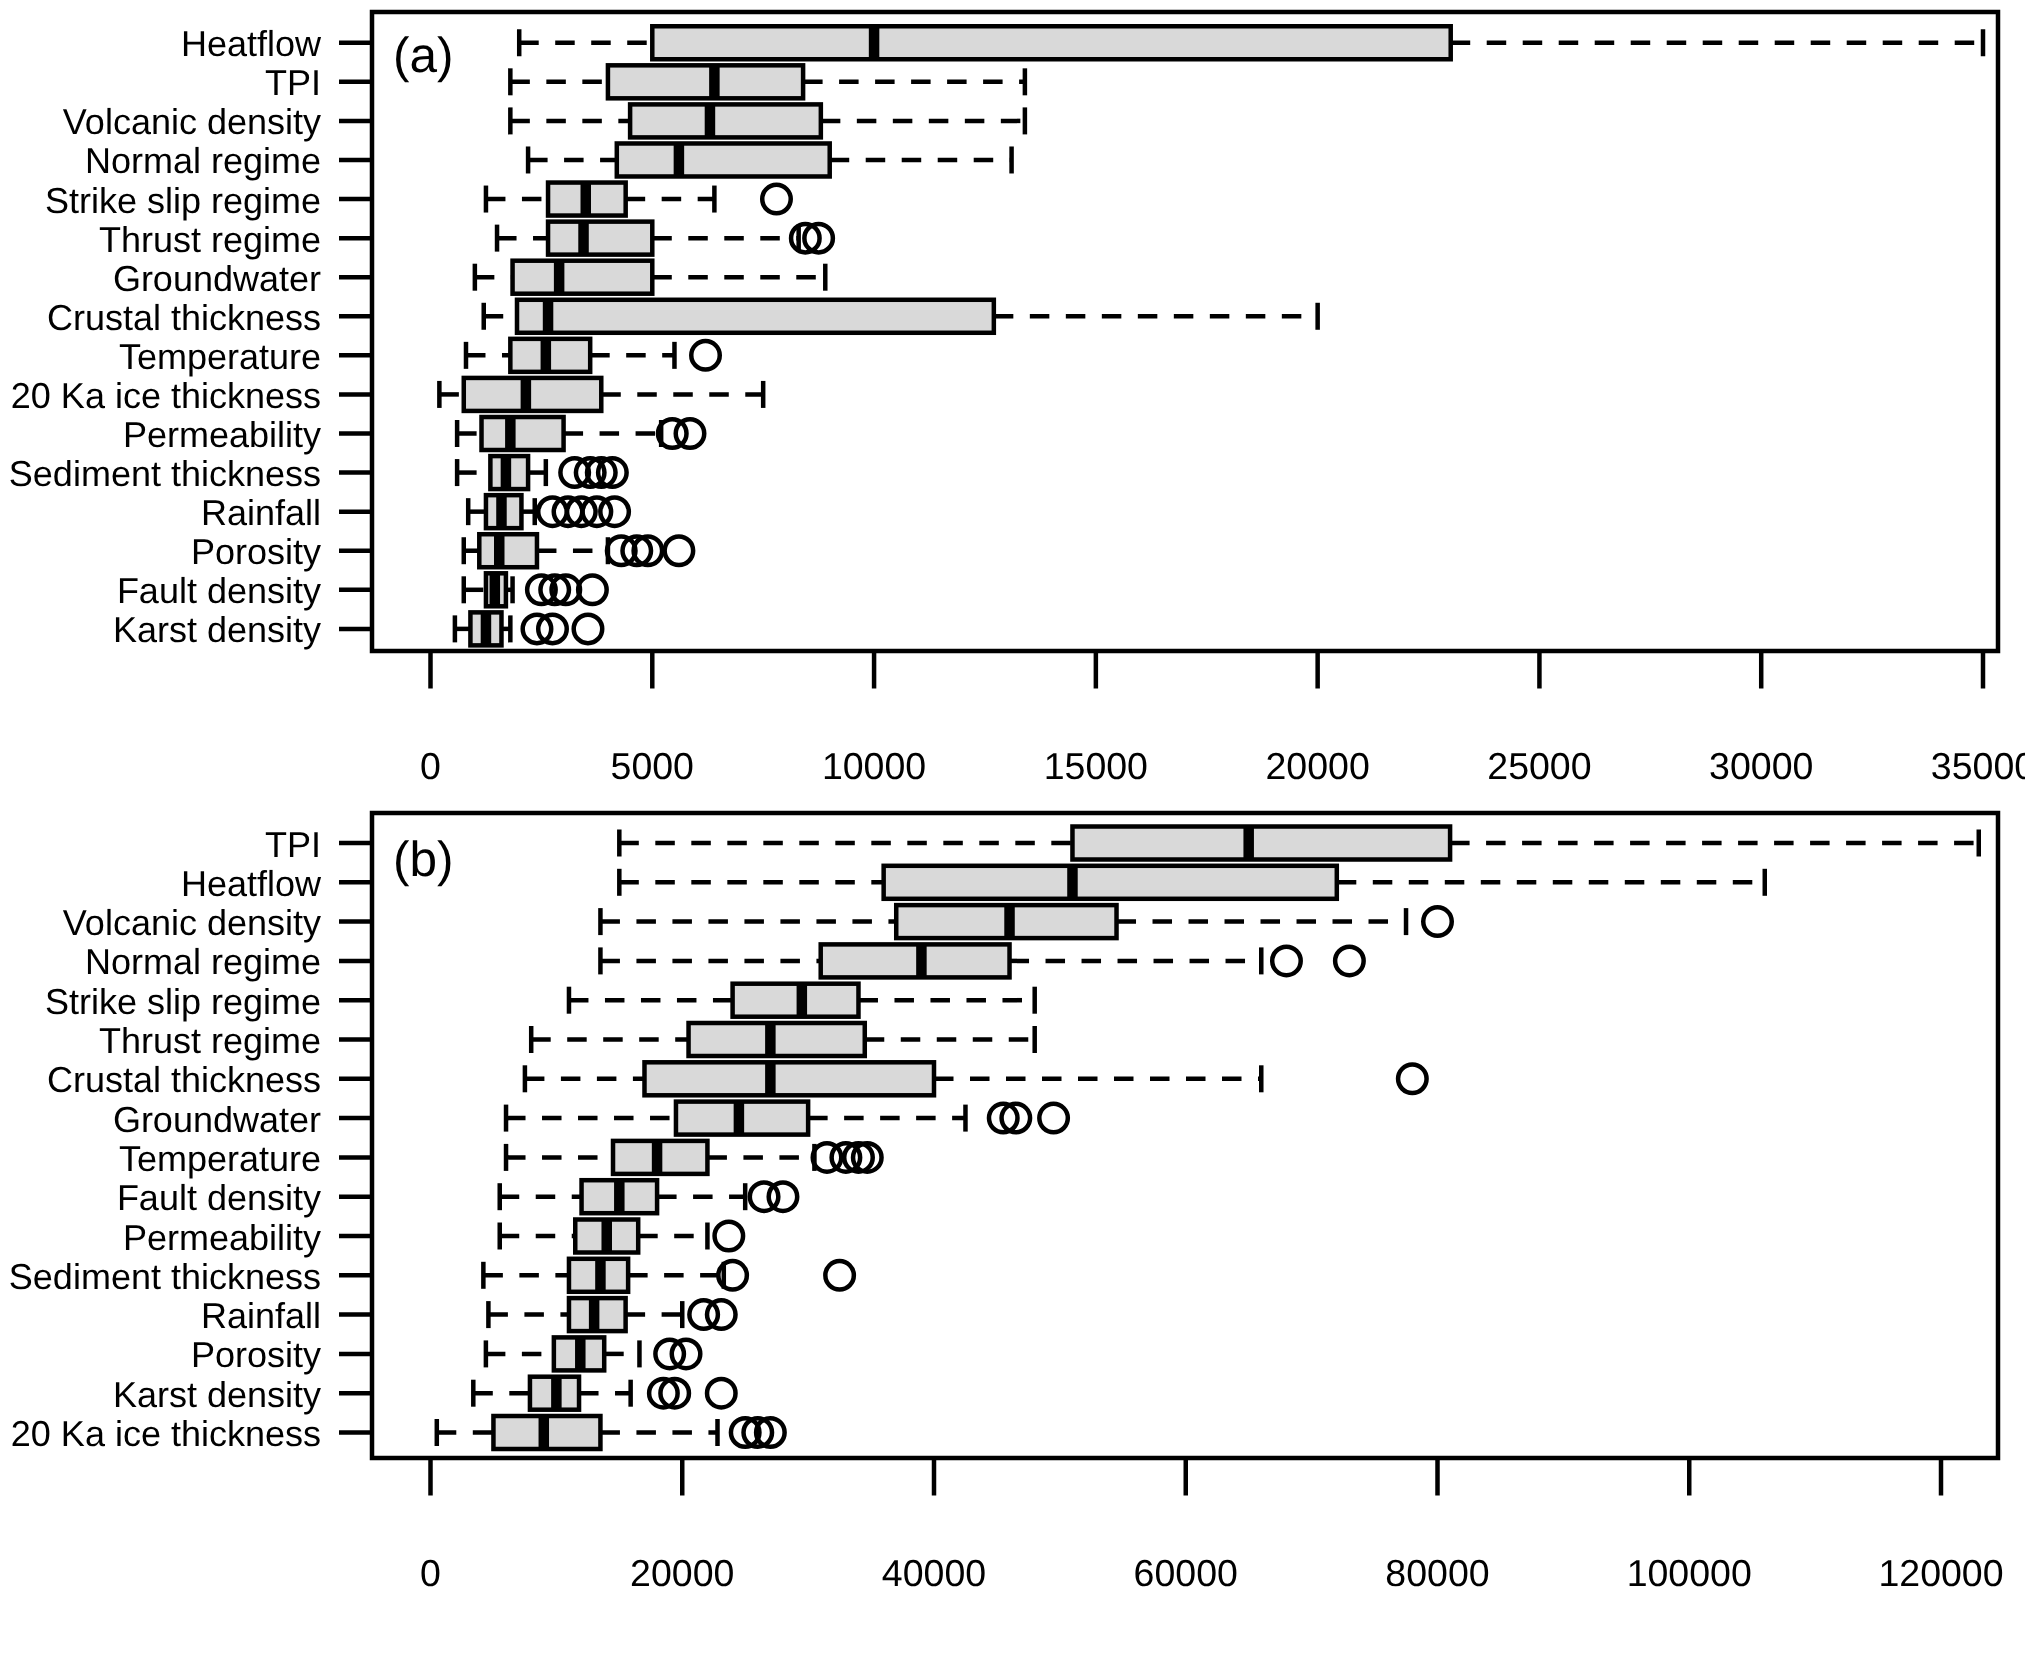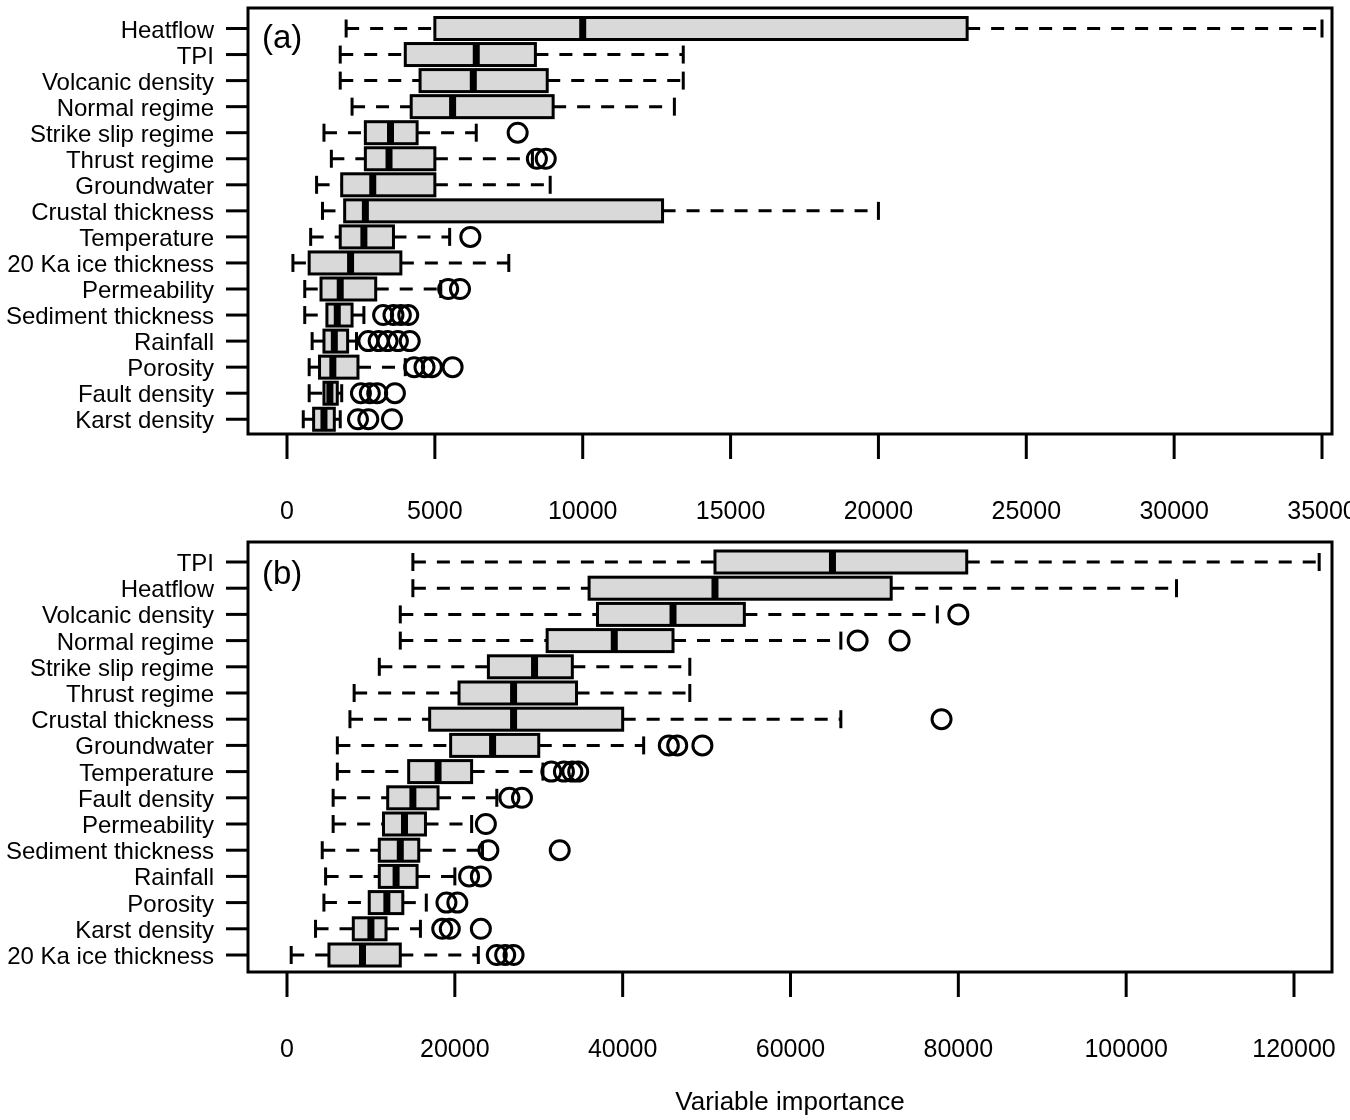--- a/index.html
+++ b/index.html
@@ -419,14 +419,13 @@
           <line x1="291.1958333333333" y1="946" x2="291.1958333333333" y2="964" stroke="#000000" stroke-width="3"></line>
           <line x1="478.33000000000004" y1="946" x2="478.33000000000004" y2="964" stroke="#000000" stroke-width="3"></line>
           <rect x="328.9583333333333" y="944" width="71.32916666666671" height="22" fill="#d9d9d9" stroke="#000000" stroke-width="3"></rect>
           <line x1="362.525" y1="944" x2="362.525" y2="966" stroke="#000000" stroke-width="7"></line>
           <circle cx="496.79166666666663" cy="955" r="9.5" fill="none" stroke="#000000" stroke-width="3"></circle>
           <circle cx="505.18333333333334" cy="955" r="9.5" fill="none" stroke="#000000" stroke-width="3"></circle>
           <circle cx="513.575" cy="955" r="9.5" fill="none" stroke="#000000" stroke-width="3"></circle>
         </g>
       </g>
     </svg>
-  <div class="xlabel">Variable importance</div>
 </div>
 
 </body></html>

